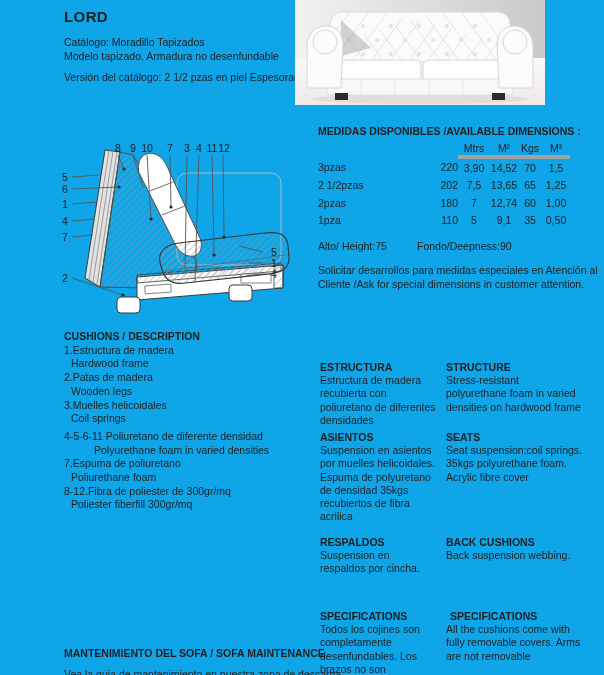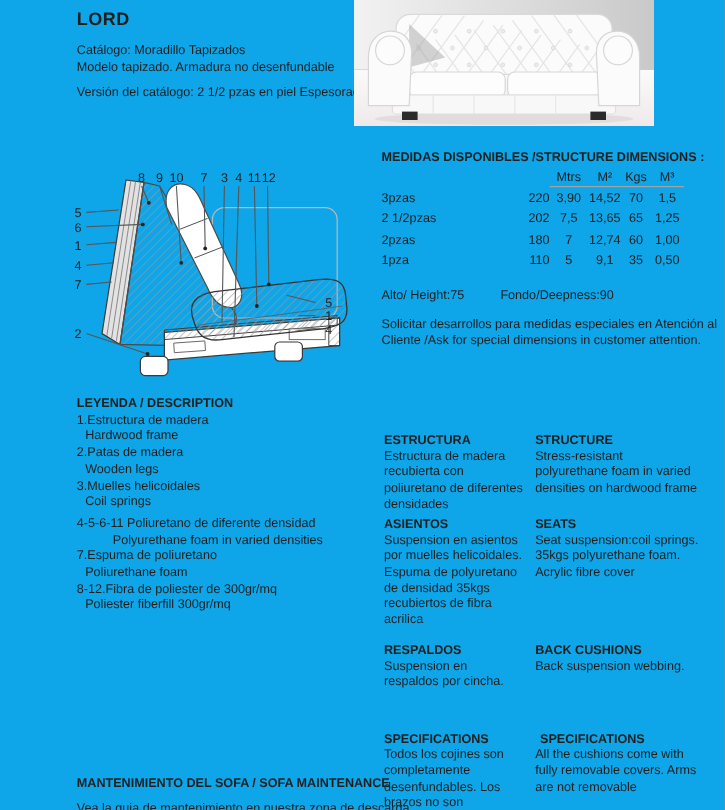--- a/index.html
+++ b/index.html
@@ -19,21 +19,21 @@
   .dims-title{font-size:10.5px;font-weight:bold;margin-bottom:3px;}
   table.dims-t{border-collapse:collapse;table-layout:fixed;width:252px;font-size:10.5px;}
   table.dims-t th,table.dims-t td{padding:0;height:17.5px;font-weight:normal;vertical-align:middle;}
   .c-label{width:100px;text-align:left;}
   .c-size{width:40px;text-align:right;padding-right:2px;}
   .c-n1{width:32px;text-align:center;}
   .c-n2{width:28px;text-align:center;}
   .c-n3{width:24px;text-align:center;}
   .c-n4{width:28px;text-align:center;}
   tr.hdr th{height:15px;}
-  tr.hdr th.u{border-bottom:1px solid #a3a3a3;}
+  tr.hdr th.u{border-bottom:4px solid #a3a3a3;}
 
   
   .spec-cell{position:absolute;font-size:10.5px;line-height:13.2px;}
   .spec-cell .h{font-weight:bold;}
   .sc-l{left:320px;width:116px;}
   .sc-r{left:446px;width:136px;}
 
   
   .legend{left:64px;top:330px;width:260px;font-size:10.5px;line-height:13.7px;}
   .legend .h{font-weight:bold;}
@@ -196,21 +196,21 @@
         <text x="20" y="116">7</text>
         <text x="20" y="157">2</text>
         <text x="226" y="131" text-anchor="start">5</text>
         <text x="226" y="142" text-anchor="start">1</text>
         <text x="226" y="153" text-anchor="start">4</text>
       </g>
     </svg>
   </div>
 
   <div class="abs dims">
-    <div class="dims-title">MEDIDAS DISPONIBLES /STRUCTURE DIMENSIONS :</div>
+    <div class="dims-title">MEDIDAS DISPONIBLES /AVAILABLE DIMENSIONS :</div>
     <table class="dims-t">
       <tbody>
           <tr class="hdr">
         <th class="c-label"></th>
             <th class="c-size"></th>
         <th class="c-n1 u">Mtrs</th>
         <th class="c-n2 u">M²</th>
         <th class="c-n3 u">Kgs</th>
         <th class="c-n4 u">M³</th>
       </tr>
@@ -248,21 +248,21 @@
       </tr>
     </tbody>
       </table>
   </div>
 
   <div class="abs fs" style="left:318px;top:240px;">Alto/ Height:75</div>
   <div class="abs fs" style="left:417px;top:240px;">Fondo/Deepness:90</div>
   <div class="abs fs" style="left:318px;top:264px;width:282px;">Solicitar desarrollos para medidas especiales en Atención al Cliente /Ask for special dimensions in customer attention.</div>
 
   <div class="abs legend">
-    <div class="h">LEYENDA / DESCRIPTION</div>
+    <div class="h">CUSHIONS / DESCRIPTION</div>
     <div>
       <div class="es">1.Estructura de madera</div>
       <div class="en">Hardwood frame</div>
     </div>
     <div>
       <div class="es">2.Patas de madera</div>
       <div class="en">Wooden  legs</div>
     </div>
     <div>
       <div class="es">3.Muelles helicoidales</div>

